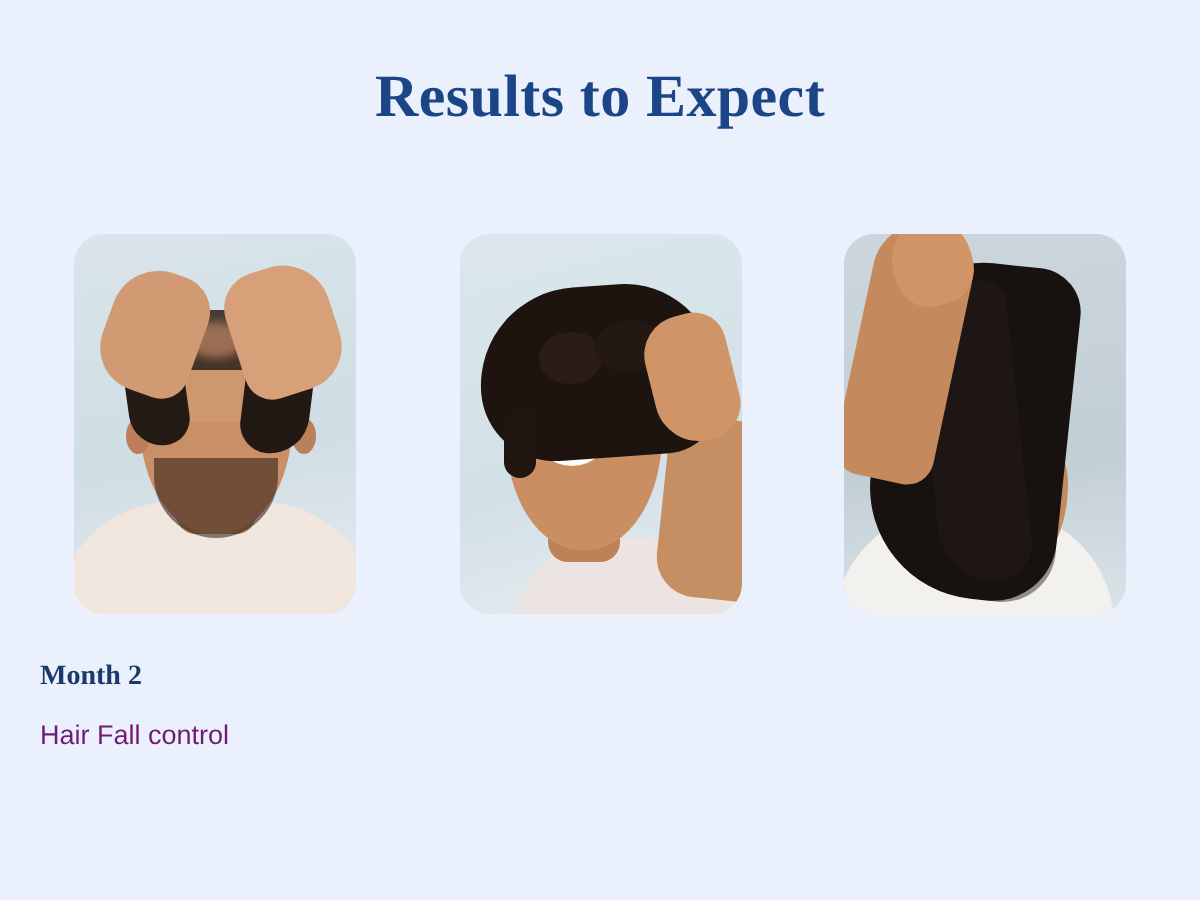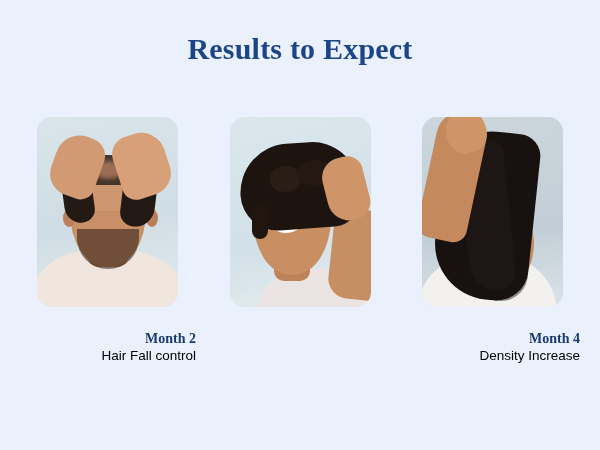--- a/index.html
+++ b/index.html
@@ -58,34 +58,34 @@
   .captions {
     position: absolute;
     top: 330px;
     left: 20px;
     width: 560px;
     display: flex;
     justify-content: space-between;
   }
   .caption-col {
     width: 176px;
-    text-align: right;
+    text-align: left;
   }
   .month {
     font-family: "Liberation Serif", serif;
     font-weight: bold;
     font-size: 14px;
     color: #1a3a6b;
     line-height: 17px;
   }
   .desc {
-    margin-top: 0;
+    margin-top: 12px;
     font-family: "Liberation Sans", sans-serif;
     font-size: 13.5px;
-    color: #000000;
+    color: #701a75;
     line-height: 18px;
   }
 
   
   .photo { position: absolute; inset: 0; }
 
   
   .bk1 { background: linear-gradient(170deg,#d9e5ea 0%, #cfdde4 55%, #e5ecef 100%); }
   .bk2 { background: linear-gradient(165deg,#dbe7ec 0%, #d2e0e7 60%, #e7eef1 100%); }
   .bk3 { background: linear-gradient(175deg,#ccd6dc 0%, #c2ced6 60%, #dbe3e8 100%); }
@@ -283,20 +283,16 @@
   <div class="captions">
 
     <div class="caption-col">
       <div class="month">Month 2</div>
       <div class="desc">Hair Fall control</div>
     </div>
 
     <div class="caption-col">
     </div>
 
-    <div class="caption-col">
-      <div class="month">Month 4</div>
-      <div class="desc">Density Increase</div>
-    </div>
 
   </div>
 
 </div>
 
 </body></html>

